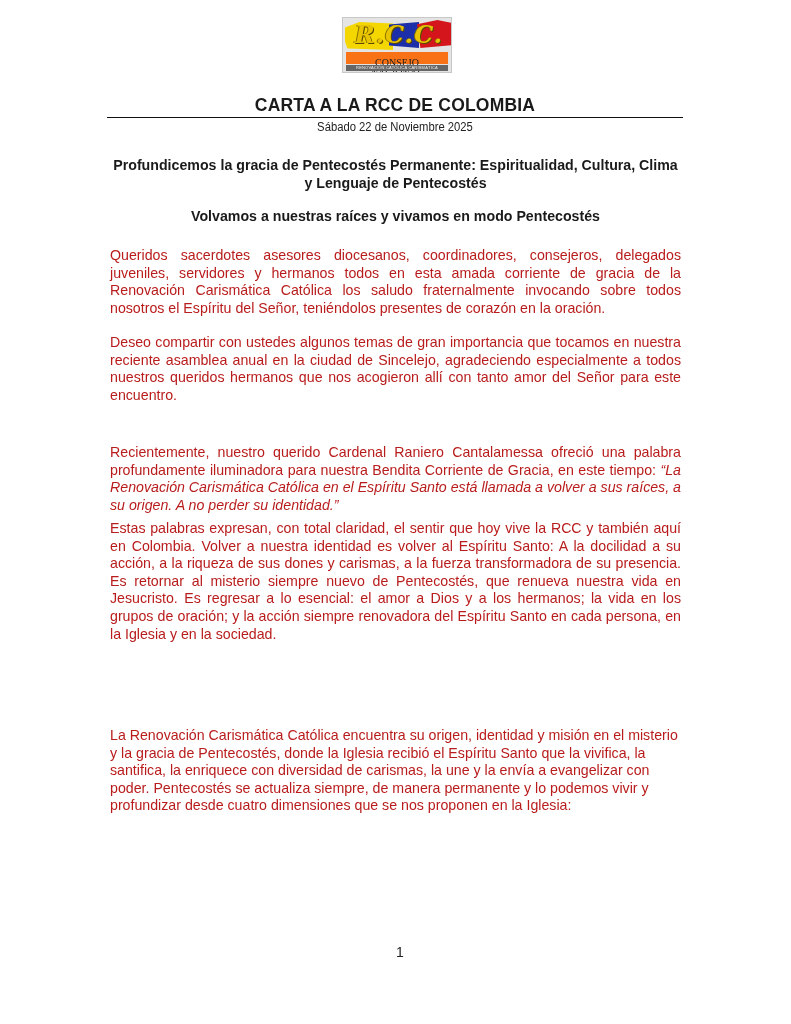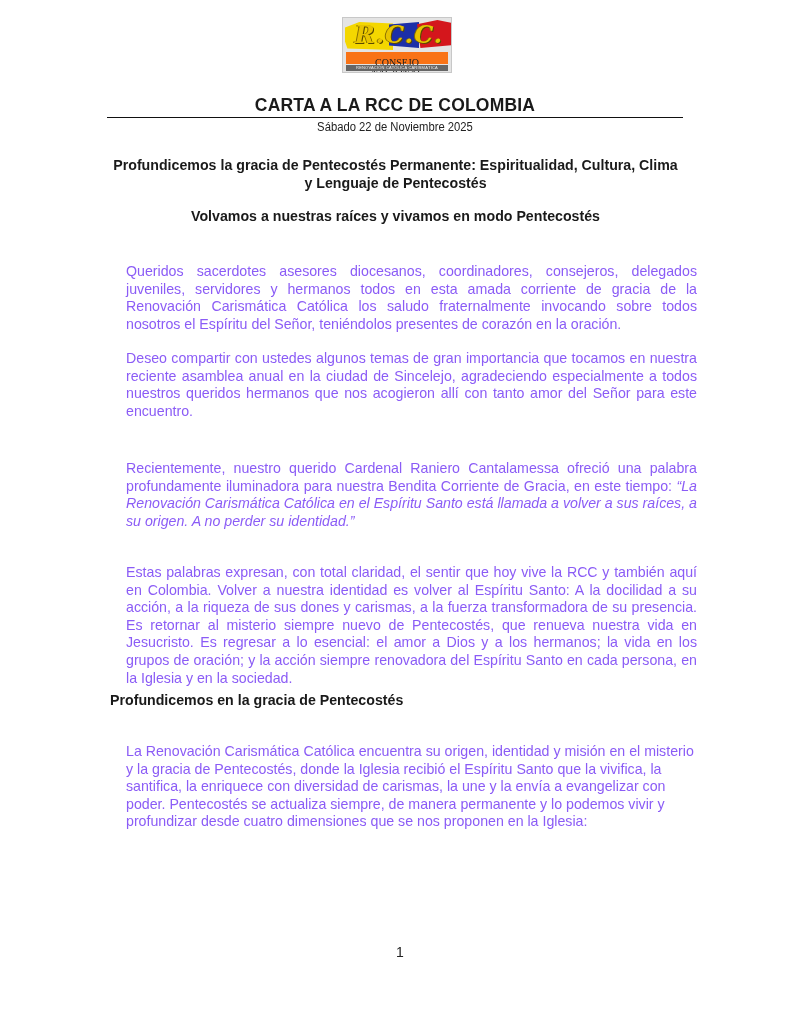--- a/index.html
+++ b/index.html
@@ -20,25 +20,25 @@
   .title { position: absolute; left: 107px; width: 576px; top: 94px; text-align: center; font-family: "Liberation Sans", sans-serif; font-weight: bold; font-size: 17.5px; line-height: 22px; color: #1a1a1a; letter-spacing: 0.2px; }
   .rule { position: absolute; left: 107px; top: 117px; width: 576px; height: 0; border-top: 1.5px solid #111; }
   .date { position: absolute; left: 107px; width: 576px; top: 119px; text-align: center; font-family: "Liberation Sans", sans-serif; font-size: 12.5px; line-height: 16px; color: #222; transform: scaleX(0.9); }
 
   
   .subtitle { position: absolute; left: 110px; width: 571px; text-align: center; font-family: "Liberation Sans", sans-serif; font-weight: bold; font-size: 14.2px; line-height: 18px; color: #1a1a1a; }
   .sub1 { top: 156px; }
   .sub2 { top: 207px; text-align: center; }
 
   
-  .para { position: absolute; left: 110px; width: 571px; font-family: "Liberation Sans", sans-serif; font-size: 14.2px; line-height: 17.6px; color: #8b5cf6; text-align: justify; margin: 16px; }
+  .para { position: absolute; left: 110px; width: 571px; font-family: "Liberation Sans", sans-serif; font-size: 14.2px; line-height: 17.6px; color: #b91c1c; text-align: justify; margin: 0; }
   .p1 { top: 247px; }
   .p2 { top: 334px; }
   .p3 { top: 444px; }
-  .p4 { top: 548px; }
+  .p4 { top: 520px; }
   .h3 { position: absolute; left: 110px; top: 691px; font-family: "Liberation Sans", sans-serif; font-weight: bold; font-size: 14.2px; line-height: 18px; color: #1a1a1a; }
   .p5 { top: 727px; text-align: left; }
   .quote { font-style: italic; }
 
   .pagenum { position: absolute; left: 370px; width: 60px; top: 943px; text-align: center; font-family: "Liberation Sans", sans-serif; font-size: 14px; line-height: 18px; color: #222; }
 </style>
 </head>
 <body>
 
 <div class="page">
@@ -59,17 +59,16 @@
   <div class="date">Sábado 22 de Noviembre 2025</div>
 
   <div class="subtitle sub1">Profundicemos la gracia de Pentecostés Permanente: Espiritualidad, Cultura, Clima y Lenguaje de Pentecostés</div>
   <div class="subtitle sub2">Volvamos a nuestras raíces y vivamos en modo Pentecostés</div>
 
   <p class="para p1">Queridos sacerdotes asesores diocesanos, coordinadores, consejeros, delegados juveniles, servidores y hermanos todos en esta amada corriente de gracia de la Renovación Carismática Católica los saludo fraternalmente invocando sobre todos nosotros el Espíritu del Señor, teniéndolos presentes de corazón en la oración.</p>
   <p class="para p3"><span>Recientemente, nuestro querido Cardenal Raniero Cantalamessa ofreció una palabra profundamente iluminadora para nuestra Bendita Corriente de Gracia, en este tiempo: </span><span class="quote">“La Renovación Carismática Católica en el Espíritu Santo está llamada a volver a sus raíces, a su origen. A no perder su identidad.”</span></p>
   <p class="para p2">Deseo compartir con ustedes algunos temas de gran importancia que tocamos en nuestra reciente asamblea anual en la ciudad de Sincelejo, agradeciendo especialmente a todos nuestros queridos hermanos que nos acogieron allí con tanto amor del Señor para este encuentro.</p>
   <p class="para p4">Estas palabras expresan, con total claridad, el sentir que hoy vive la RCC y también aquí en Colombia. Volver a nuestra identidad es volver al Espíritu Santo: A la docilidad a su acción, a la riqueza de sus dones y carismas, a la fuerza transformadora de su presencia. Es retornar al misterio siempre nuevo de Pentecostés, que renueva nuestra vida en Jesucristo. Es regresar a lo esencial: el amor a Dios y a los hermanos; la vida en los grupos de oración; y la acción siempre renovadora del Espíritu Santo en cada persona, en la Iglesia y en la sociedad.</p>
 
-  <div class="h3">Profundicemos en la gracia de Pentecostés</div>
   <p class="para p5">La Renovación Carismática Católica encuentra su origen, identidad y misión en el misterio y la gracia de Pentecostés, donde la Iglesia recibió el Espíritu Santo que la vivifica, la santifica, la enriquece con diversidad de carismas, la une y la envía a evangelizar con poder. Pentecostés se actualiza siempre, de manera permanente y lo podemos vivir y profundizar desde cuatro dimensiones que se nos proponen en la Iglesia:</p>
 
   <div class="pagenum">1</div>
 </div>
 
 </body></html>

